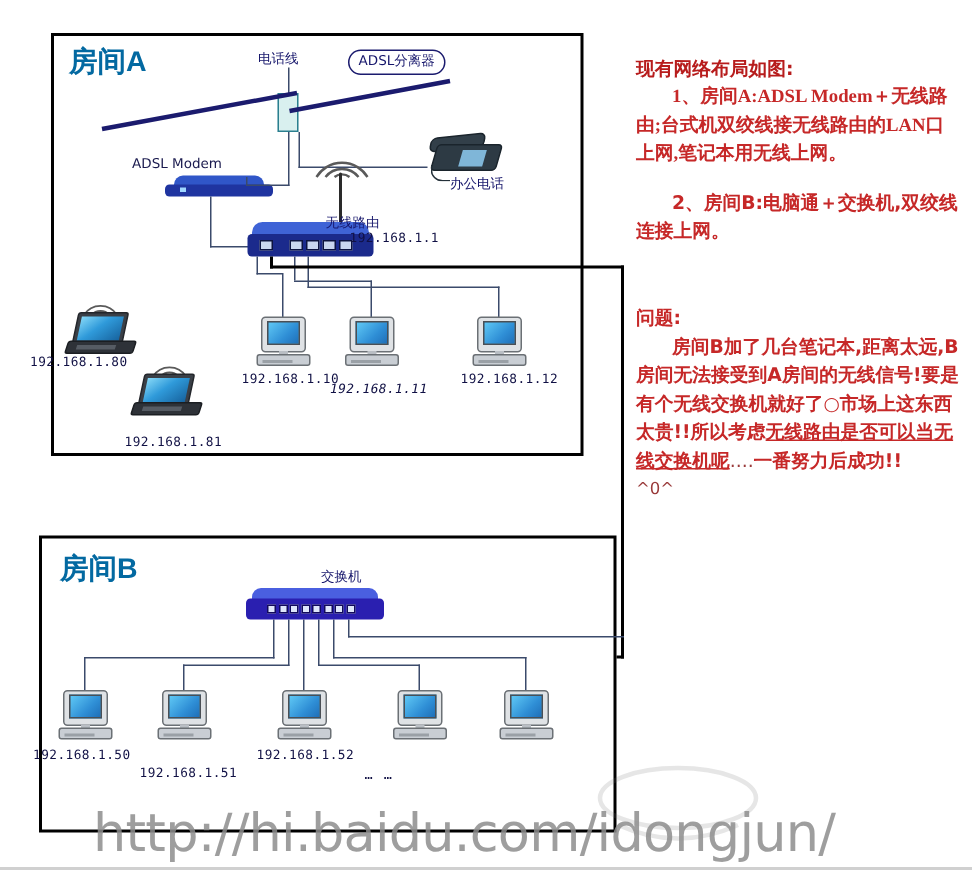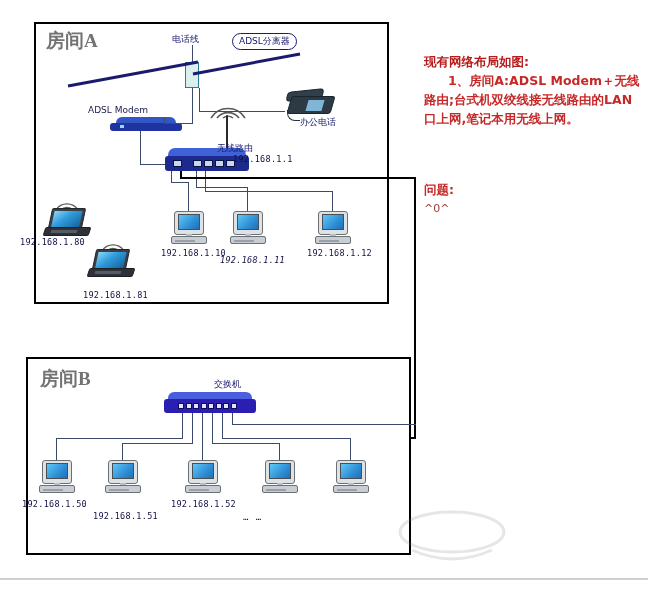--- a/index.html
+++ b/index.html
@@ -23,24 +23,24 @@
     border:2px solid #000000;
     background:#ffffff;
     box-sizing:border-box;
   }
   #room-a{left:34px;top:22px;width:355px;height:282px;}
   #room-b{left:26px;top:357px;width:385px;height:198px;}
   .room-title{
     position:absolute;
     font-size:19px;
     font-weight:bold;
-    color:#737373;
+    color:#0369a1;
     letter-spacing:0px;
     white-space:nowrap;
-    font-family:Liberation Serif, serif;
+    font-family:Liberation Sans, sans-serif;
   }
 
   
   .wire{position:absolute;background:#3b4a6b;}
   .wire.h{height:1px;}
   .wire.v{width:1px;}
   .link-out{position:absolute;background:#000;}
   .link-out.h{height:2px;}
   .link-out.v{width:2px;}
 
@@ -219,21 +219,21 @@
     transform:skewX(-16deg) rotate(-6deg);box-sizing:border-box;
   }
   .phone .cord{
     position:absolute;left:2px;top:24px;width:12px;height:10px;
     border-left:1.5px solid #243039;border-bottom:1.5px solid #243039;
     border-radius:0 0 0 8px;
   }
 
   
   #notes{
-    position:absolute;left:424px;top:52px;width:216px;height:470px;
+    position:absolute;left:424px;top:36px;width:216px;height:470px;
   }
   .note-p{
     margin:0 0 0 0;
     font-size:12.5px;
     line-height:19px;
     color:#c62828;
     font-weight:bold;
     letter-spacing:0px;
   }
   .note-head{color:#b71c1c;}
@@ -473,27 +473,32 @@
     <div class="mon-out"></div>
       <div class="mon-scr"></div>
       <div class="neck"></div>
       <div class="base"></div>
   </div>
 
   <div class="dots" style="left:243px;top:512px;">… …</div>
 
   <div id="notes">
     <div class="note-p note-head">现有网络布局如图:</div>
-    <div class="note-p" style="text-indent:24px;">1、房间A:ADSL Modem＋无线路由;台式机双绞线接无线路由的LAN口上网,笔记本用无线上网。</div>
+    <div class="note-p" style="text-indent:24px;font-family:Liberation Serif, serif;">1、房间A:ADSL Modem＋无线路由;台式机双绞线接无线路由的LAN口上网,笔记本用无线上网。</div>
     <div class="note-gap"></div>
+    <div class="note-p" style="text-indent:24px;">2、房间B:电脑通＋交换机,双绞线连接上网。</div>
     <div class="note-gap"></div>
     <div class="note-gap" style="height:26px;"></div>
     <div class="note-p">问题:</div>
+    <div class="note-p" style="text-indent:24px;">
+      <span>房间B加了几台笔记本,距离太远,B房间无法接受到A房间的无线信号!要是有个无线交换机就好了○市场上这东西太贵!!所以考虑</span><span class="note-u">无线路由是否可以当无线交换机呢</span><span class="thin">....</span><span>一番努力后成功!!</span>
+    </div>
     <div class="note-p thin" style="font-size:11px;">^0^</div>
   </div>
 
   <svg id="wm-ghost" viewBox="0 0 120 64">
     <ellipse cx="60" cy="26" rx="52" ry="20" fill="none" stroke="#777" stroke-width="3"></ellipse>
     <path d="M20 44 Q60 62 100 44" fill="none" stroke="#777" stroke-width="3"></path>
   </svg>
+  <div id="watermark">http://hi.baidu.com/idongjun/</div>
   <div class="bottom-rule"></div>
 
 </div>
 
 </body></html>

